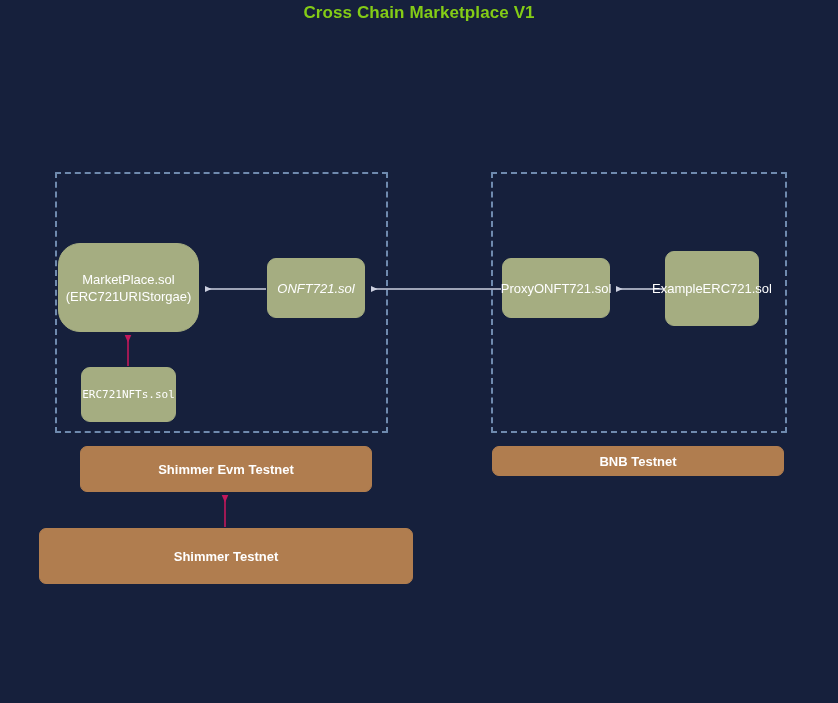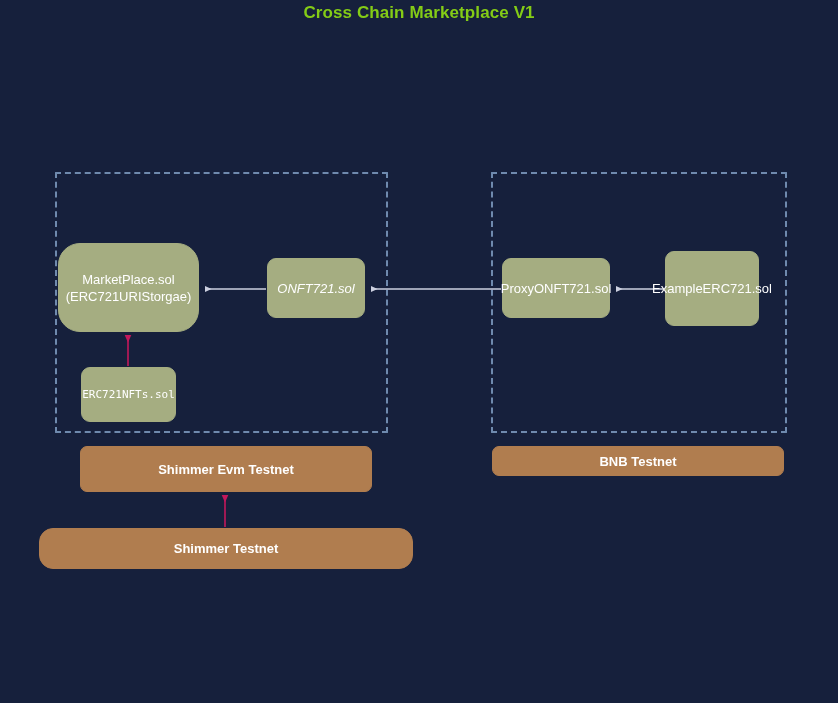--- a/index.html
+++ b/index.html
@@ -85,21 +85,21 @@
     color: #ffffff;
     font-weight: bold;
     font-size: 13px;
     display: flex;
     align-items: center;
     justify-content: center;
     user-select: none;
   }
   #bar-shimmer-evm { left: 80px;  top: 446px; width: 292px; height: 46px; }
   #bar-bnb         { left: 492px; top: 446px; width: 292px; height: 30px; }
-  #bar-shimmer     { left: 39px;  top: 528px; width: 374px; height: 41px; border-radius: 14px; }
+  #bar-shimmer     { left: 39px;  top: 528px; width: 374px; height: 56px; }
 
   
   #edges {
     position: absolute;
     left: 0; top: 0;
     width: 838px; height: 703px;
     pointer-events: none;
   }
 </style>
 </head>

